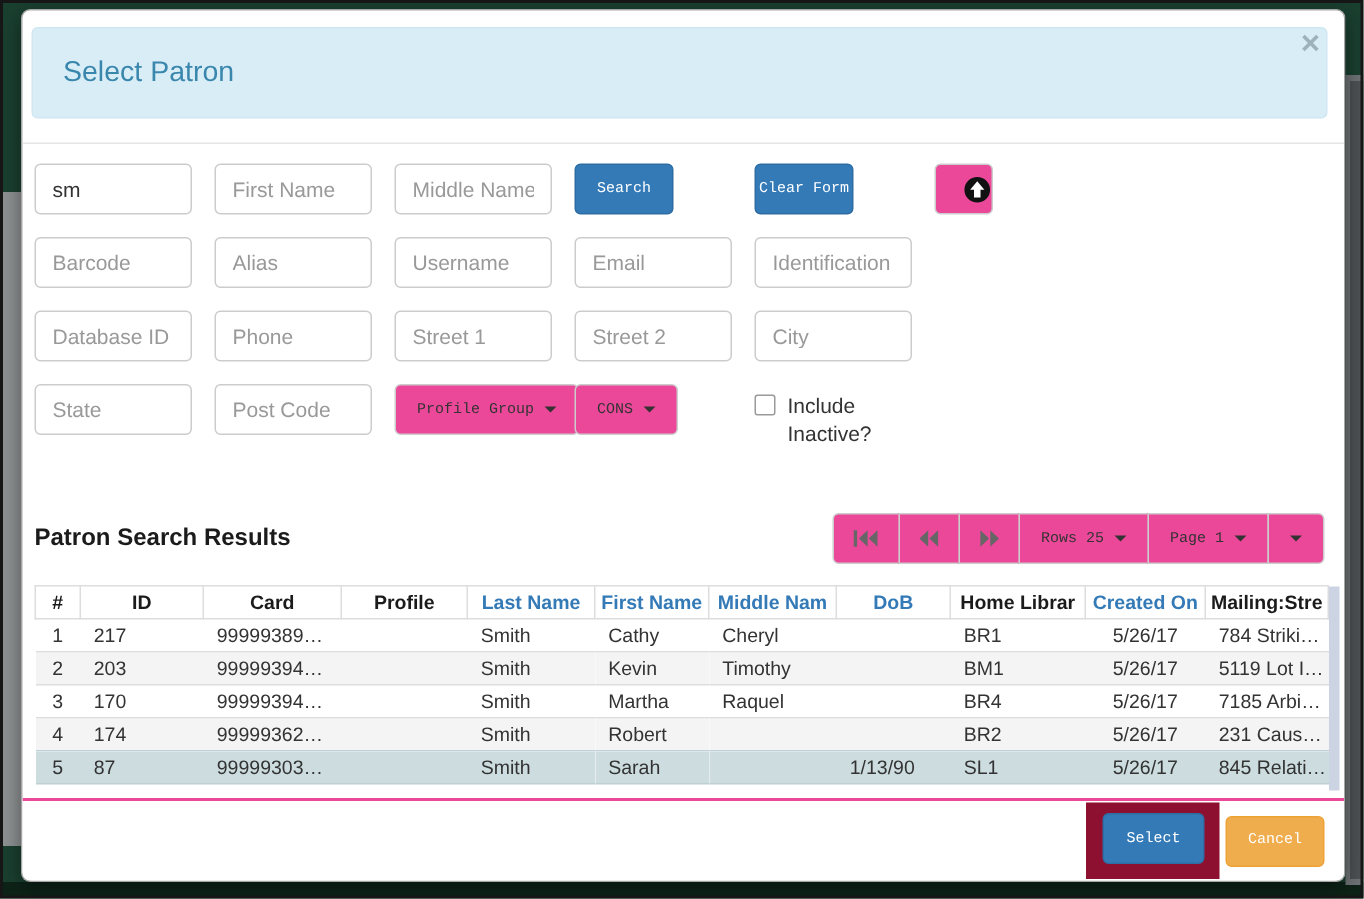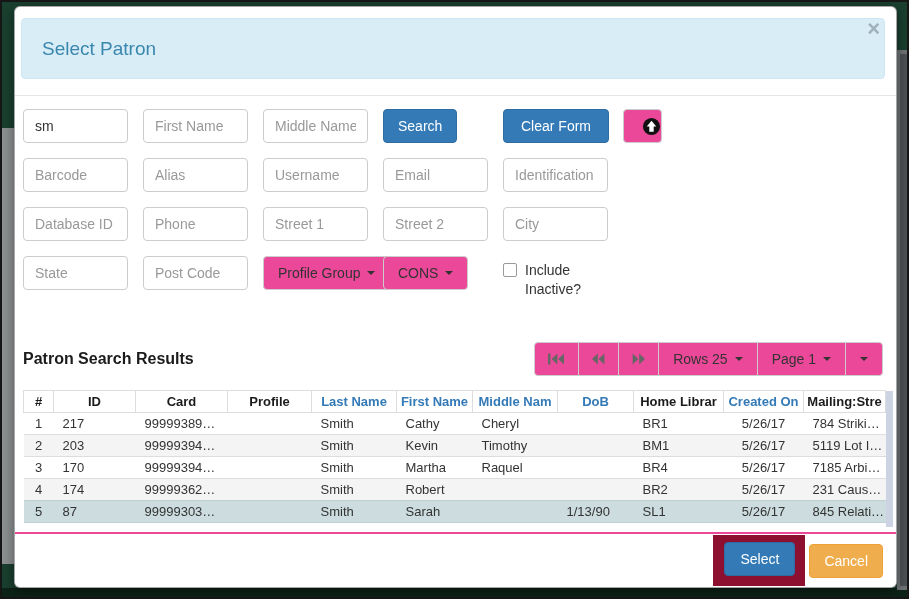--- a/index.html
+++ b/index.html
@@ -39,27 +39,27 @@
     column-gap:31px; row-gap:15px; align-items:start;gap:15px;
   }
   .form-control {
     width:105px; height:34px; border:1px solid #ccc; border-radius:4px;
     padding:6px 11px; font-size:14px; color:#333; font-family:inherit; outline:none;
   }
   .form-control::placeholder { color:#999; opacity:1; }
 
   .btn {
     display:inline-flex; align-items:center; justify-content:center;
-    font-size:14px; border-radius:4px; height:34px; padding:6px 14px;
-    border:1px solid transparent; cursor:pointer; font-family:Liberation Sans, sans-serif; white-space:nowrap;
+    font-size:10px; border-radius:4px; height:34px; padding:6px 14px;
+    border:1px solid transparent; cursor:pointer; font-family:Liberation Mono, monospace; white-space:nowrap;
   }
   .btn-primary { background:#337ab7; border-color:#2e6da4; color:#fff; }
   .btn-warning { background:#f0ad4e; border-color:#eea236; color:#fff; }
   .btn-default { background:#ec4899; border-color:#ccc; color:#333;justify-content:flex-end; }
-  .btn-clear { padding:6px 17px; }
+  .btn-clear { padding:6px 2px; }
   .btn-dd { gap:7px; }
   .caret {
     display:inline-block; width:0; height:0;
     border-top:4px solid #333; border-left:4px solid transparent; border-right:4px solid transparent;
   }
   .btn-icon-sq { width:39px; padding:0; }
 
   .inactive-wrap { display:flex; gap:8px; width:112px; font-size:14px; color:#333; line-height:19px; padding-top:5px; }
   .checkbox {
     width:14px; height:14px; border:1px solid #9a9a9a; background:#fff;

